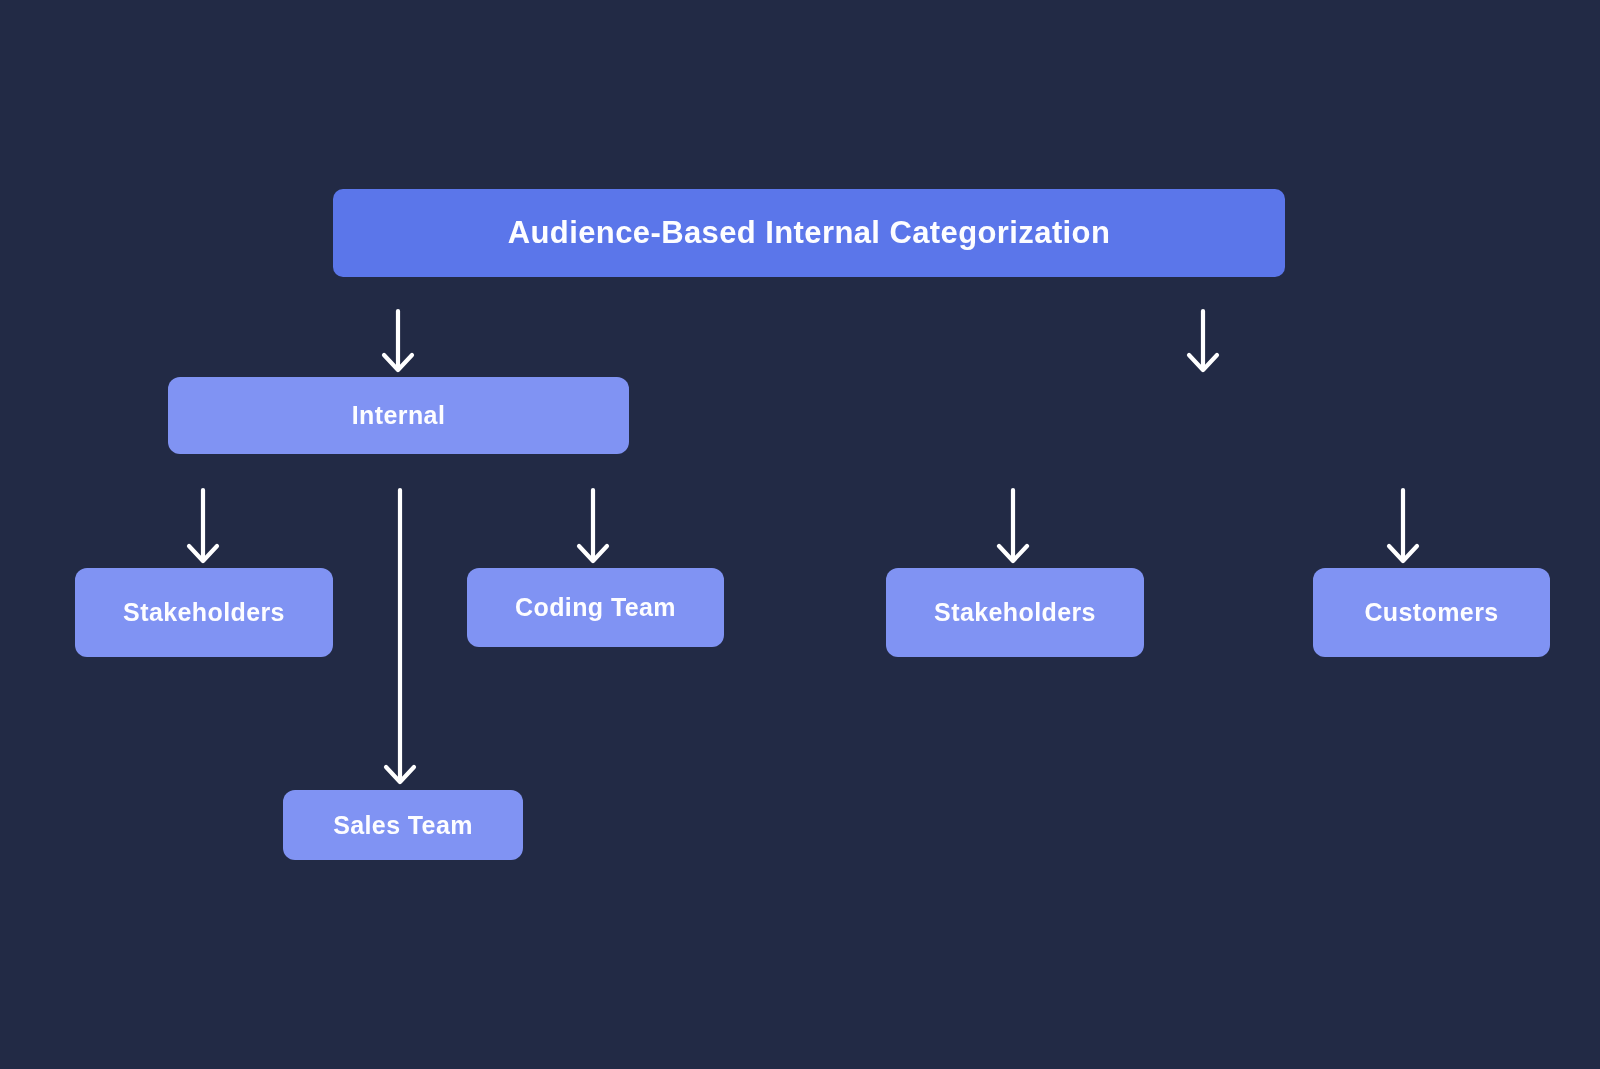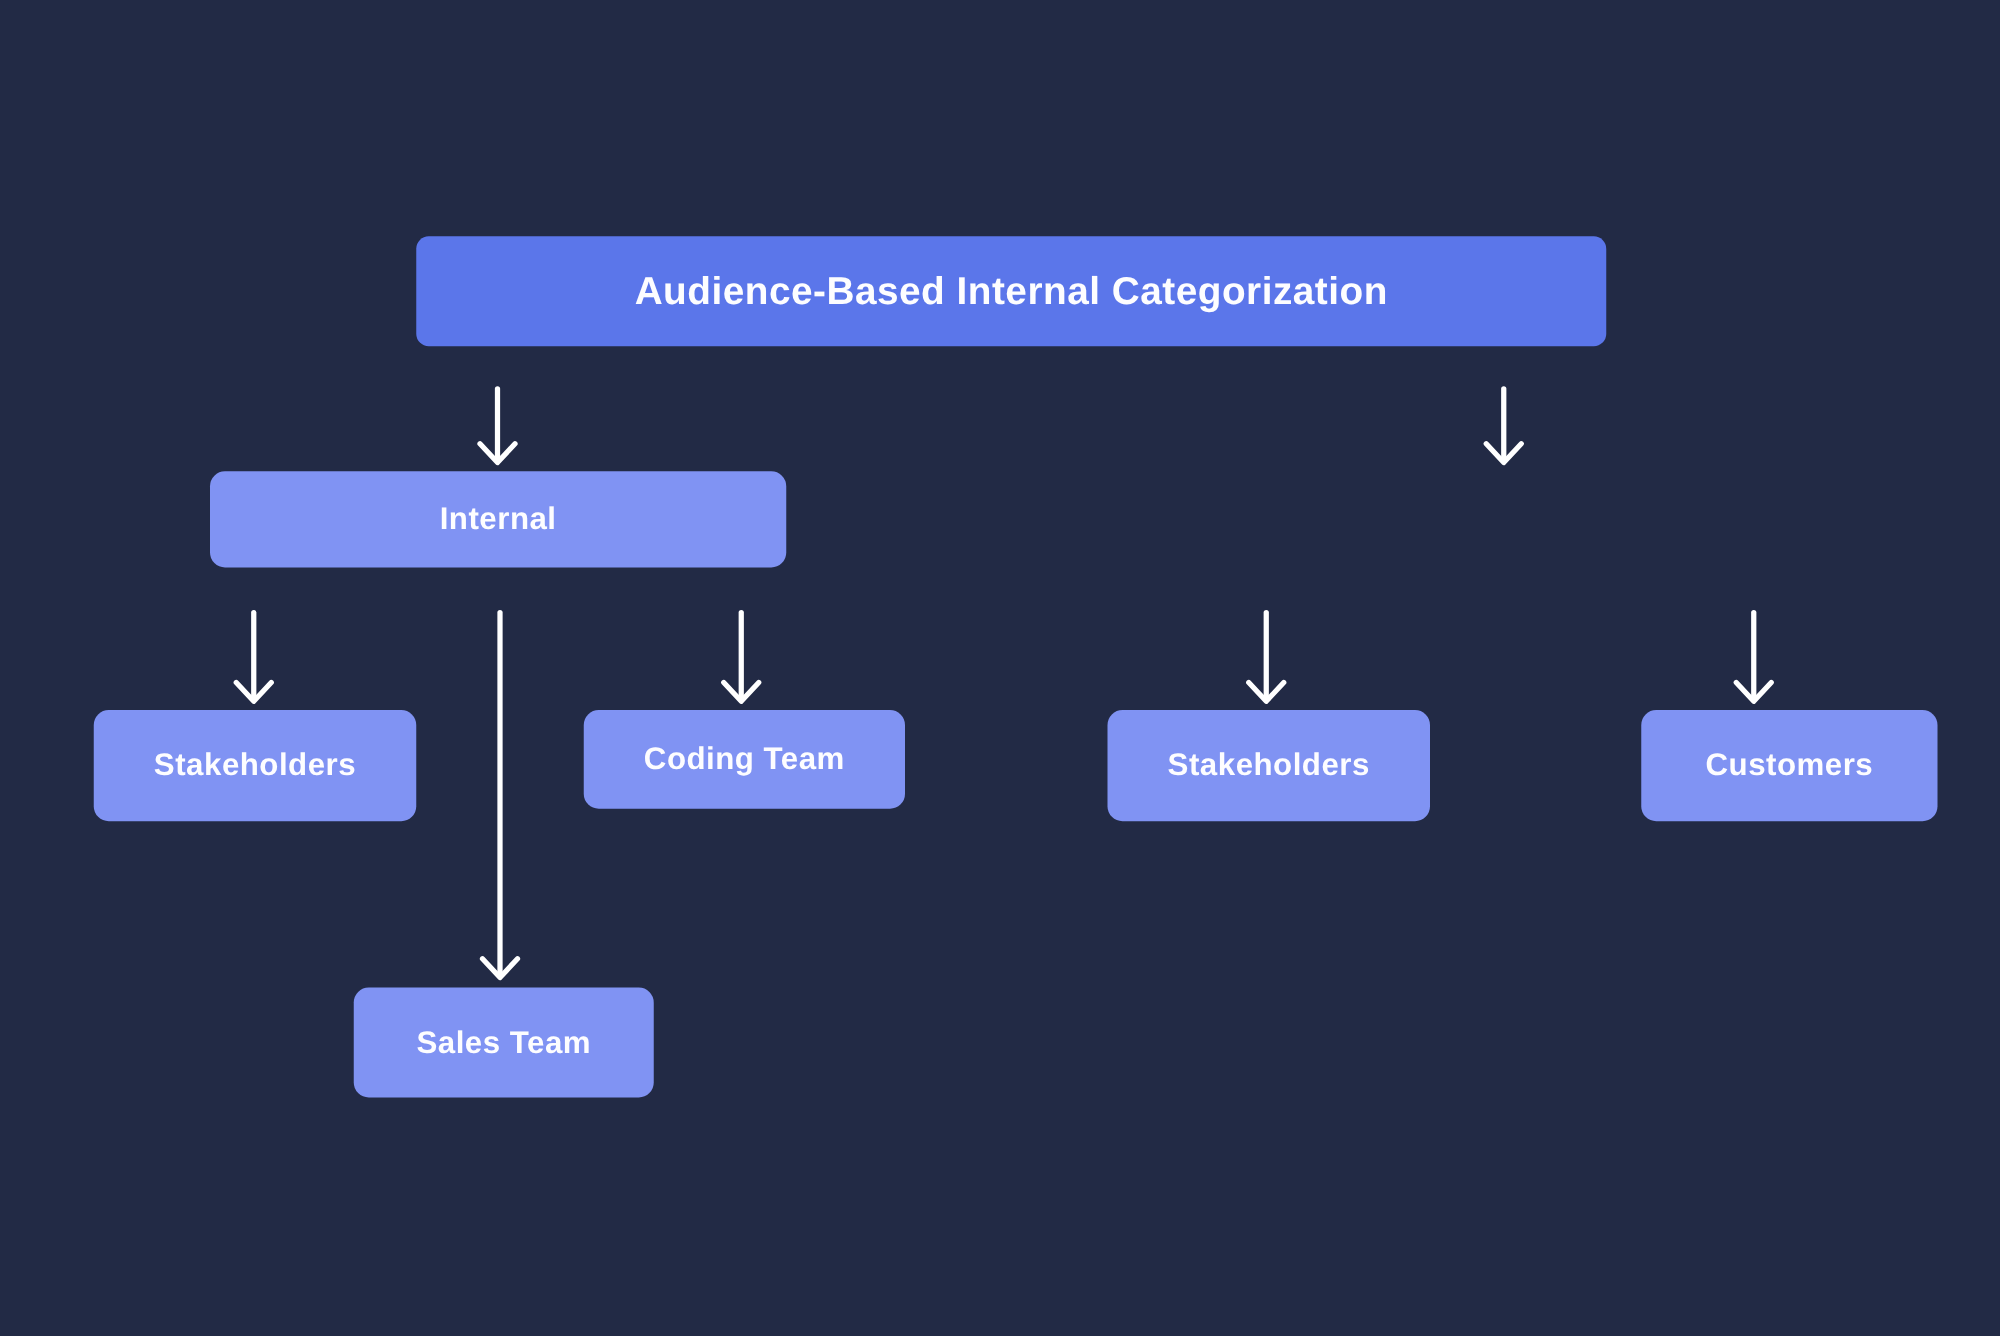--- a/index.html
+++ b/index.html
@@ -47,21 +47,21 @@
   }
   .node-child {
     background: #8093f3;
     border-radius: 12px;
     font-size: 25px;
   }
   .node-internal      { left: 168px;  top: 377px; width: 461px; height: 77px; }
   .node-external      { left: 968px;  top: 377px; width: 462px; height: 91px; }
   .node-int-stake     { left: 75px;   top: 568px; width: 258px; height: 89px; }
   .node-coding        { left: 467px;  top: 568px; width: 257px; height: 79px; }
-  .node-sales         { left: 283px;  top: 790px; width: 240px; height: 88px; }
+  .node-sales         { left: 283px;  top: 790px; width: 240px; height: 70px; }
   .node-ext-stake     { left: 886px;  top: 568px; width: 258px; height: 89px; }
   .node-customers     { left: 1286px; top: 568px; width: 237px; height: 89px; margin-left: 27px; }
 </style>
 </head>
 <body>
 
 <div class="canvas">
 
   <svg class="arrows" width="1600" height="1069" viewBox="0 0 1600 1069" aria-hidden="true">
 

